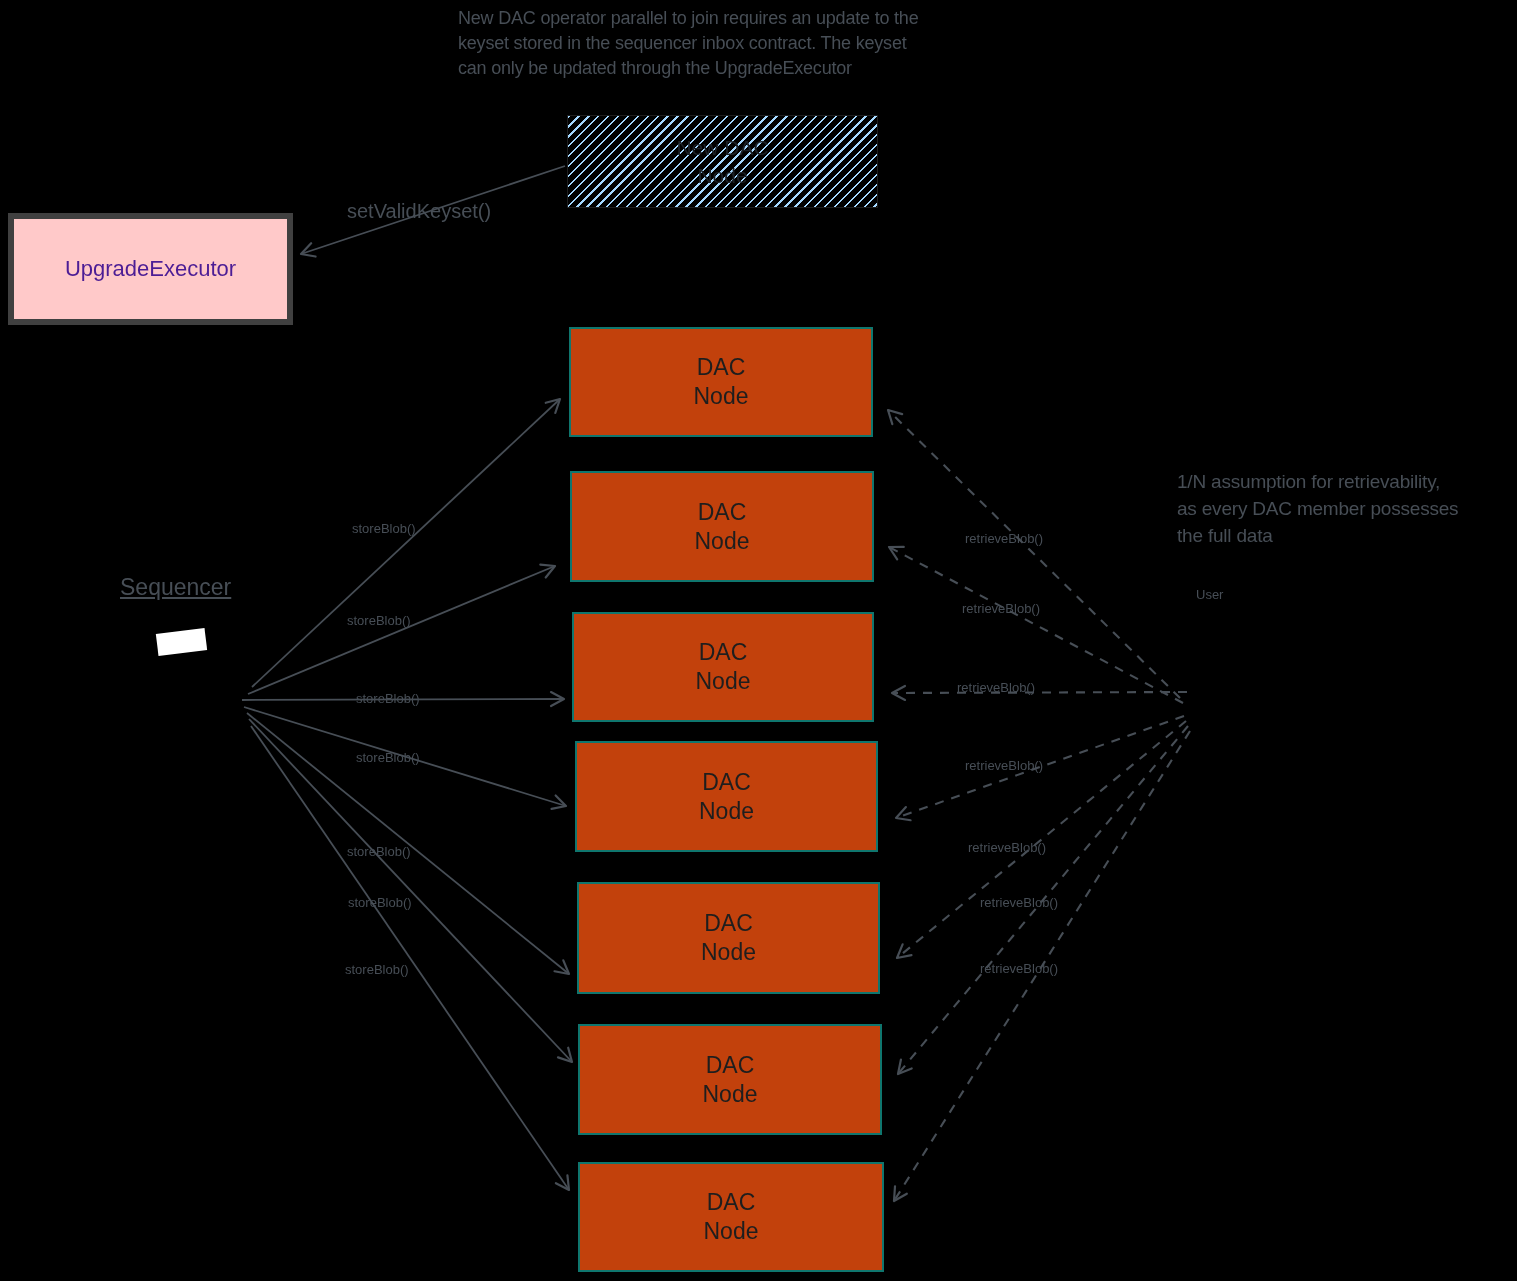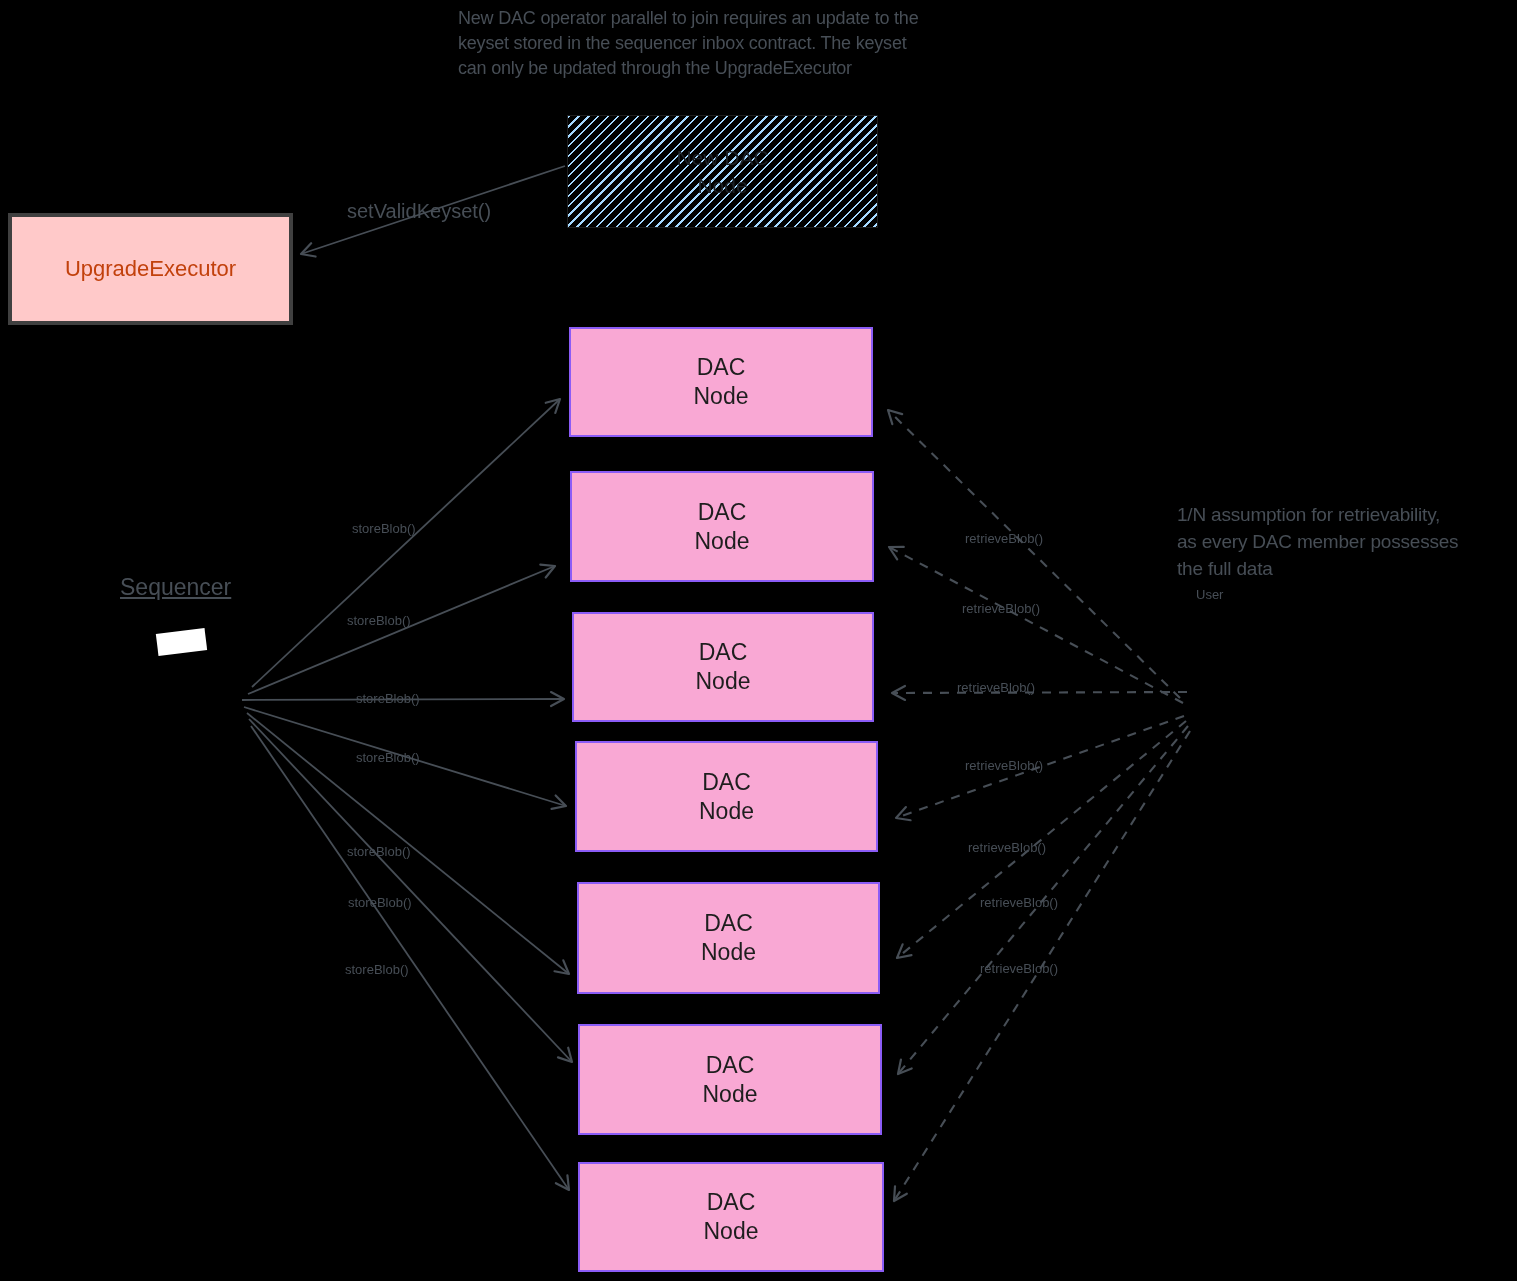--- a/index.html
+++ b/index.html
@@ -12,25 +12,25 @@
     white-space:pre-line;letter-spacing:-0.2px;
   }
   .glabel{
     position:absolute;color:#474e56;font-size:13px;white-space:nowrap;
   }
   .box{
     position:absolute;display:flex;align-items:center;justify-content:center;
     text-align:center;white-space:pre-line;box-sizing:border-box;
   }
   .dac{
-    background:#f9a8d4;border:2px solid #8b5cf6;color:#1e1e1e;
+    background:#c2410c;border:2px solid #0f766e;color:#1e1e1e;
     font-size:23px;line-height:1.25;
   }
   .executor{
-    background:#ffc9c9;border:4px solid #404040;color:#c2410c;font-size:22px;
+    background:#ffc9c9;border:6px solid #404040;color:#4c1d95;font-size:22px;
   }
   .hatch{
     background:repeating-linear-gradient(135deg,#a5d8ff 0,#a5d8ff 1.6px,transparent 1.6px,transparent 7px);
     border:1.5px solid #1e1e1e;color:#1b2026;font-size:21px;line-height:1.3;
   }
   .seq-icon{
     position:absolute;left:157px;top:631px;width:49px;height:22px;
     background:#ffffff;transform:rotate(-7deg);
   }
   svg.arrows{position:absolute;left:0;top:0;}
@@ -64,25 +64,25 @@
     <line class="dashed" x1="1187" y1="692" x2="892" y2="693" marker-end="url(#ah)"></line>
     <line class="dashed" x1="1184" y1="716" x2="896" y2="818" marker-end="url(#ah)"></line>
     <line class="dashed" x1="1186" y1="721" x2="897" y2="958" marker-end="url(#ah)"></line>
     <line class="dashed" x1="1188" y1="726" x2="898" y2="1074" marker-end="url(#ah)"></line>
     <line class="dashed" x1="1190" y1="731" x2="894" y2="1201" marker-end="url(#ah)"></line>
   </svg>
 
   <div class="note" style="left:458px;top:6px;">New DAC operator parallel to join requires an update to the
 keyset stored in the sequencer inbox contract. The keyset
 can only be updated through the UpgradeExecutor</div>
-  <div class="note" style="left:1177px;top:468px;line-height:27px;font-size:19px;margin-top:33px;">1/N assumption for retrievability,
+  <div class="note" style="left:1177px;top:468px;line-height:27px;font-size:19px;">1/N assumption for retrievability,
 as every DAC member possesses
 the full data</div>
 
-  <div class="box hatch" style="left:567px;top:115px;width:311px;height:113px;">New DAC
+  <div class="box hatch" style="left:567px;top:115px;width:311px;height:93px;">New DAC
 Node</div>
 
   <div class="box executor" style="left:8px;top:213px;width:285px;height:112px;">UpgradeExecutor</div>
 
   <div class="box dac" style="left:569px;top:327px;width:304px;height:110px;">DAC
 Node</div>
   <div class="box dac" style="left:570px;top:471px;width:304px;height:111px;">DAC
 Node</div>
   <div class="box dac" style="left:572px;top:612px;width:302px;height:110px;">DAC
 Node</div>

